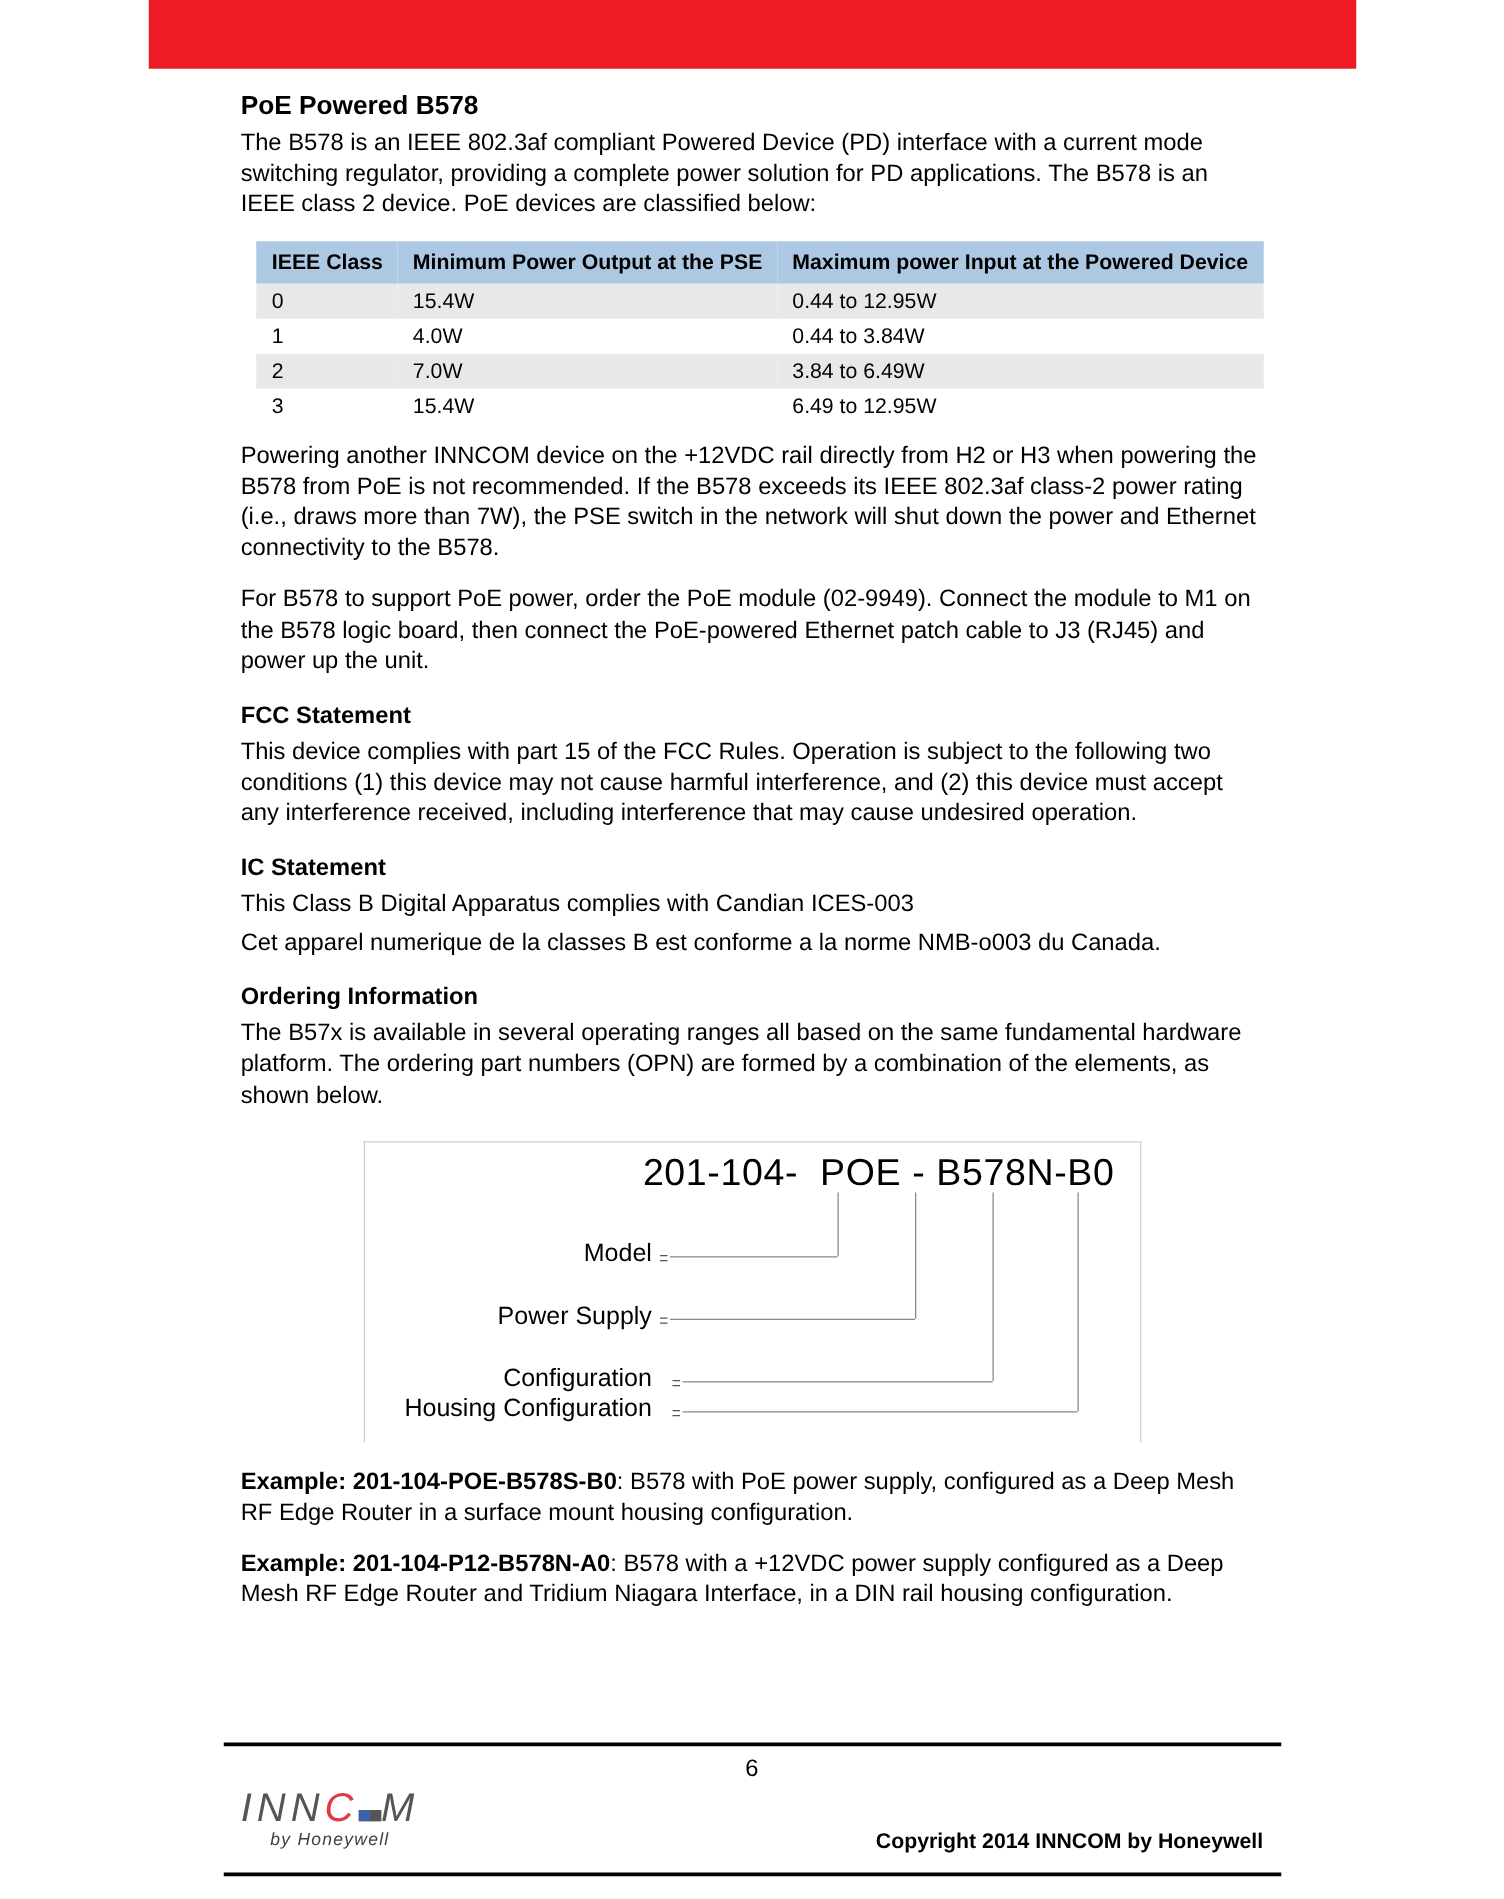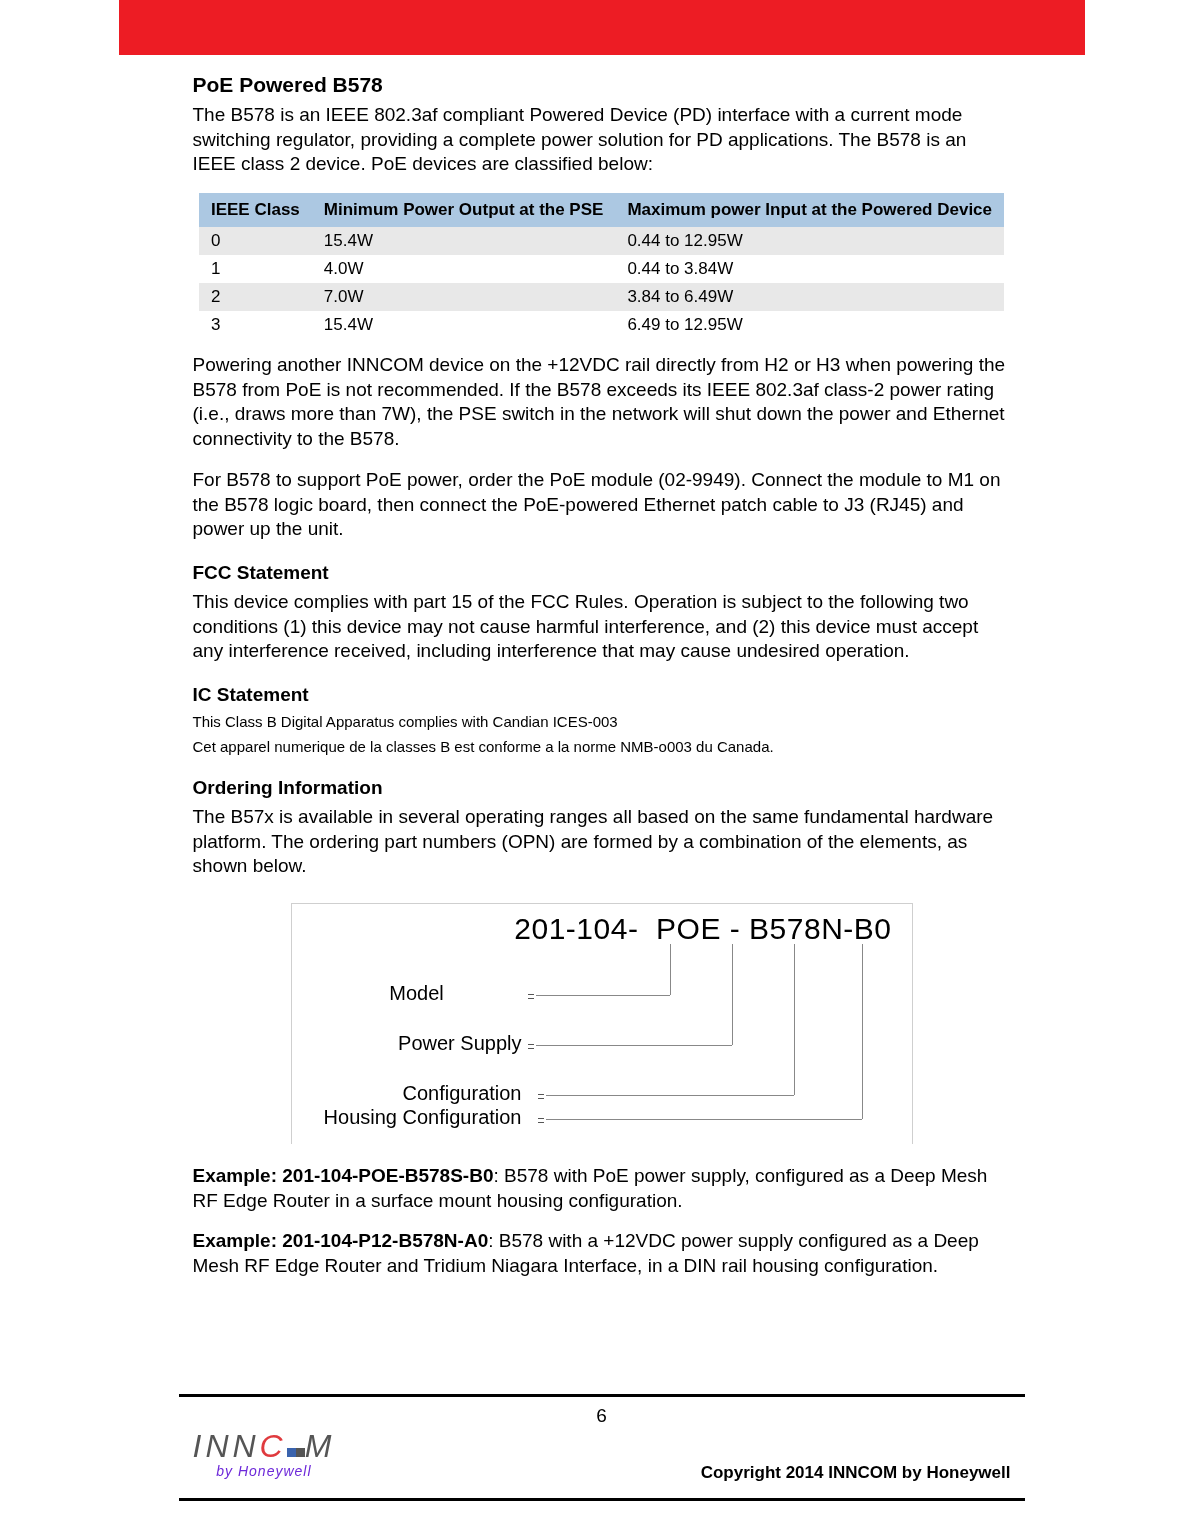--- a/index.html
+++ b/index.html
@@ -2,44 +2,44 @@
 <html><head>
 <meta charset="utf-8">
 <style>
   html,body{margin:0;padding:0;font-family:Arial,Helvetica,sans-serif;color:#000;background:#fff;}
   .page{width:966px;min-height:1519px;margin:0 auto;position:relative;box-sizing:border-box;}
   .redbar{height:55px;background:#ed1c24;}
   .content{padding:18px 74px 0 74px;}
   h3{font-size:21px;font-weight:bold;margin:0 0 6px 0;}
   h2{font-size:19px;font-weight:bold;margin:20px 0 6px 0;}
   p{font-size:19px;line-height:1.3;margin:6px 0 16px 0;}
-  .table-wrap{display:flex;justify-content:center;margin:8px 0 14px 0;}
+  .table-wrap{display:flex;justify-content:flex-end;margin:8px 0 14px 0;}
   table{border-collapse:collapse;font-size:17px;}
   th{background:#acc8e2;font-weight:bold;text-align:left;padding:7px 12px;}
   td{padding:4px 12px;text-align:left;}
   tbody tr:nth-child(odd){background:#e8e8e8;}
   tbody tr:nth-child(even){background:#ffffff;}
-  .ic-line{margin:6px 0 0 0;font-size:15px;line-height:1.3;}
+  .ic-line{margin:6px 0 0 0;font-size:19px;line-height:1.3;}
   .ic-italic{}
   .diagram-wrap{display:flex;justify-content:center;margin:24px 0 20px 0;}
   .diagram{position:relative;width:620px;height:240px;border:1px solid #cfcfcf;border-bottom:none;font-size:20px;}
   .d-top{position:absolute;top:8px;left:0;right:0;text-align:right;font-size:30px;letter-spacing:0.5px;padding-right:20px;white-space:pre;}
   .d-label{position:absolute;left:20px;text-align:right;width:210px;}
   .d-eq{position:absolute;width:6px;border-top:1px solid #555;border-bottom:1px solid #555;height:3px;}
   .d-line{position:absolute;border-top:1px solid #888;height:0;}
   .d-vline{position:absolute;border-left:1px solid #888;width:0;}
   .bold{font-weight:bold;}
   .footer-rule{position:absolute;left:60px;right:60px;bottom:122px;border-top:3px solid #000;}
   .footer-rule2{position:absolute;left:60px;right:60px;bottom:18px;border-top:3px solid #000;}
   .page-num{position:absolute;bottom:92px;left:0;right:0;text-align:center;font-size:19px;}
   .copyright{position:absolute;bottom:36px;right:74px;font-size:17px;font-weight:bold;}
   .logo{position:absolute;left:74px;bottom:40px;font-style:italic;}
   .logo-main{font-family:Arial,sans-serif;font-size:32px;letter-spacing:4px;font-weight:300;color:#555;}
   .logo-main .red{color:#e03a3e;font-weight:500;}
-  .logo-sub{font-size:14px;color:#6d28d9;text-align:center;letter-spacing:1px;margin-top:-2px;}
+  .logo-sub{font-size:14px;color:#404040;text-align:center;letter-spacing:1px;margin-top:-2px;}
   .sq{display:inline-block;width:9px;height:9px;margin:0 0px;}
   .sq1{background:#e03a3e;}
   .sq2{background:#6aa441;}
   .sq3{background:#3a63ad;}
   .sq4{background:#555;}
 </style>
 </head>
 <body>
 
 <div class="page">
@@ -93,21 +93,21 @@
     <div class="ic-line">This Class B Digital Apparatus complies with Candian ICES-003</div>
     <div class="ic-line ic-italic">Cet apparel numerique de la classes B est conforme a la norme NMB-o003 du Canada.</div>
 
     <h2>Ordering Information</h2>
     <p>The B57x is available in several operating ranges all based on the same fundamental hardware platform. The ordering part numbers (OPN) are formed by a combination of the elements, as shown below.</p>
 
     <div class="diagram-wrap">
       <div class="diagram">
         <div class="d-top">201-104-  POE - B578N-B0</div>
 
-        <div class="d-label" style="top:78px;text-align:center;">Model</div>
+        <div class="d-label" style="top:78px;">Model</div>
         <div class="d-eq" style="top:90px;left:236px;"></div>
         <div class="d-line" style="top:91px;left:244px;width:134px;"></div>
         <div class="d-vline" style="top:40px;left:378px;height:51px;"></div>
 
         <div class="d-label" style="top:128px;">Power Supply</div>
         <div class="d-eq" style="top:140px;left:236px;"></div>
         <div class="d-line" style="top:141px;left:244px;width:196px;"></div>
         <div class="d-vline" style="top:40px;left:440px;height:101px;"></div>
 
         <div class="d-label" style="top:178px;text-align:right;">Configuration</div>

